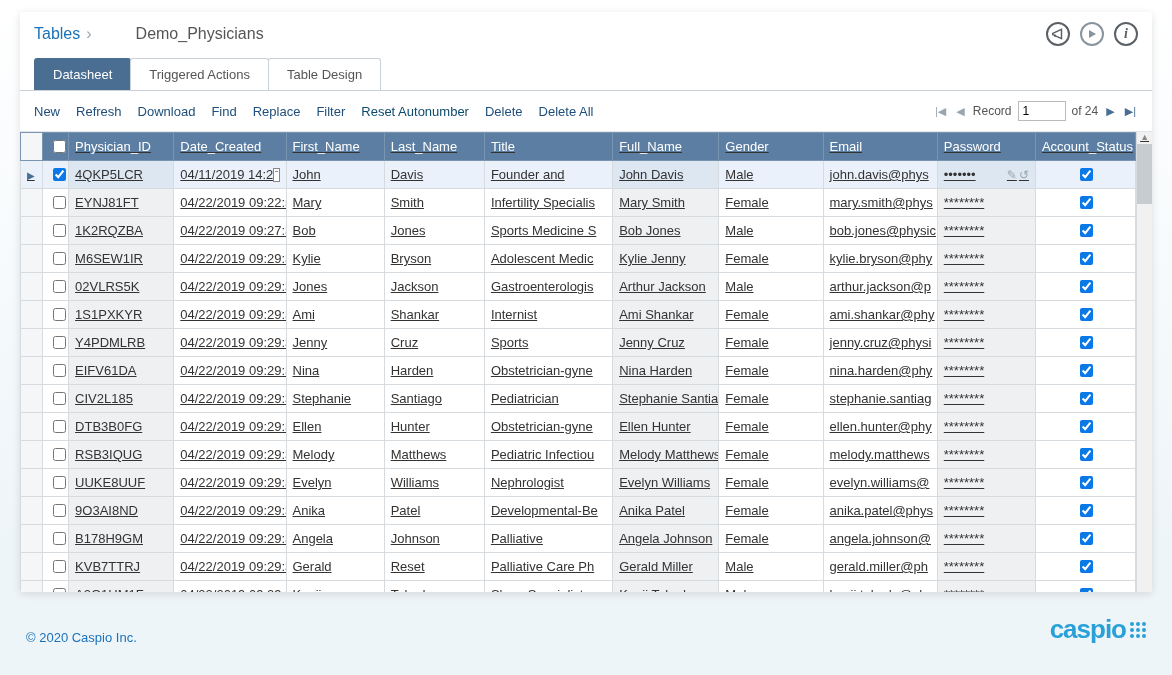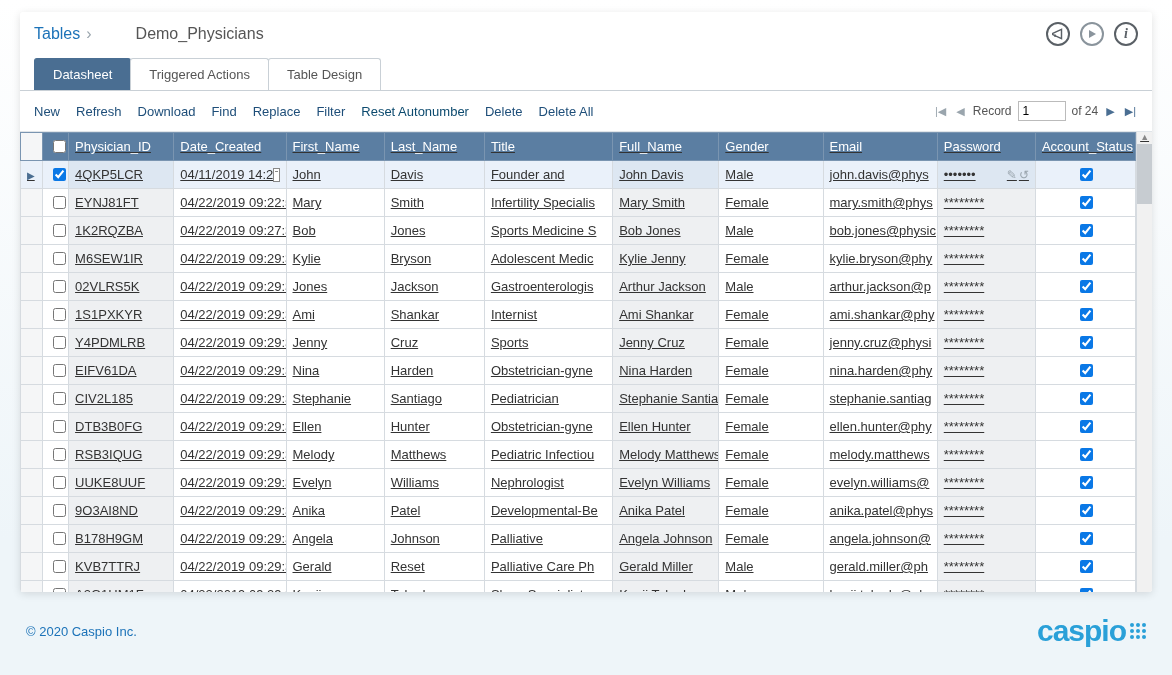--- a/index.html
+++ b/index.html
@@ -96,23 +96,23 @@
   .grid tr.sel td.greycol { background:#dde7f2 !important; }
   .col-ptr { width:22px; text-align:center; background:#f5f6f7 !important; padding:0;}
   .col-chk { width:26px; text-align:center; padding:0;}
   .ptr-tri { color:#4a6e92; font-size:10px;}
   input[type=checkbox].cb { accent-color:#0a78e6; width:13px; height:13px;}
   .cell-flex { display:flex; align-items:center; justify-content:space-between;}
   .mini-icon { color:#9aa5ad; font-size:12px; display:inline-flex; gap:2px;}
   .scrollbar-v { width:16px; background:#f1f1f1; border-left:1px solid #d6dbe0;}
   .scrollbar-v .thumb { background:#c7ccd1; width:100%; height:60px; margin-top:2px;}
   .body-row { display:flex; flex:1; overflow:hidden;}
-  .footer { display:flex; align-items:center; justify-content:space-between; padding:14px 26px; font-size:13px;}
+  .footer { display:flex; align-items:flex-end; justify-content:space-between; padding:14px 26px; font-size:13px;}
   .footer .copy { color:#1b72b8; }
-  .logo { font-family: Arial; font-weight:bold; font-size:30px; color:#2aa0d8; letter-spacing:-1px; display:flex; align-items:center;}
+  .logo { font-family: Arial; font-weight:bold; font-size:26px; color:#2aa0d8; letter-spacing:-1px; display:flex; align-items:center;}
   .logo .dots { margin-left:4px; display:grid; grid-template-columns:repeat(3,4px); grid-gap:2px;}
   .logo .dots span { width:4px;height:4px;background:#2aa0d8;border-radius:50%; display:block;}
   .cal-icon { width:14px; height:14px; border:1px solid #888; display:inline-block; position:relative; background:#fff;}
   .cal-icon::before { content:""; position:absolute; top:2px; left:1px; right:1px; height:1px; background:#888;}
 </style>
 </head>
 <body>
 
 <div class="card">
   <div class="breadcrumb-row">

